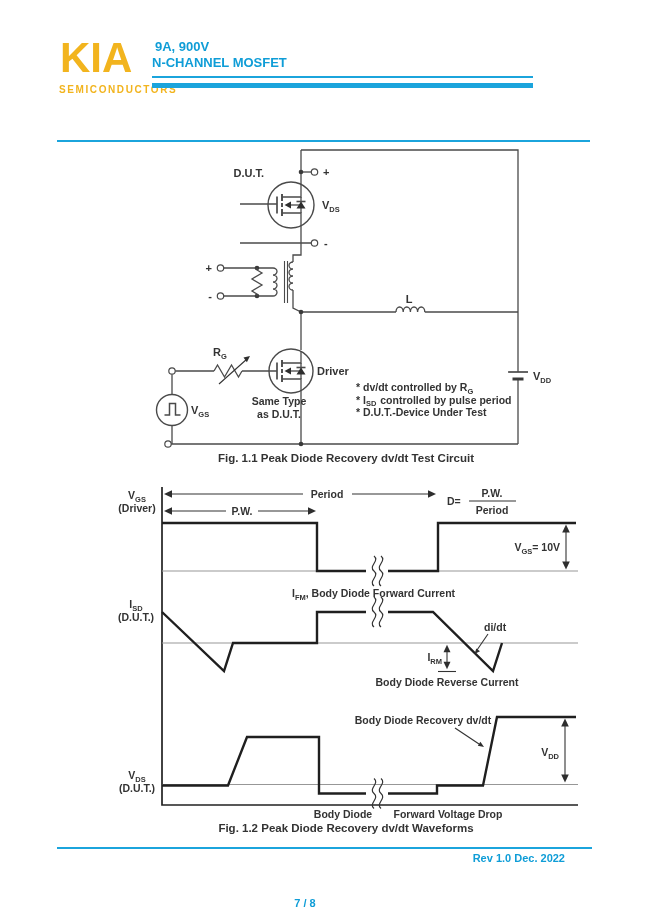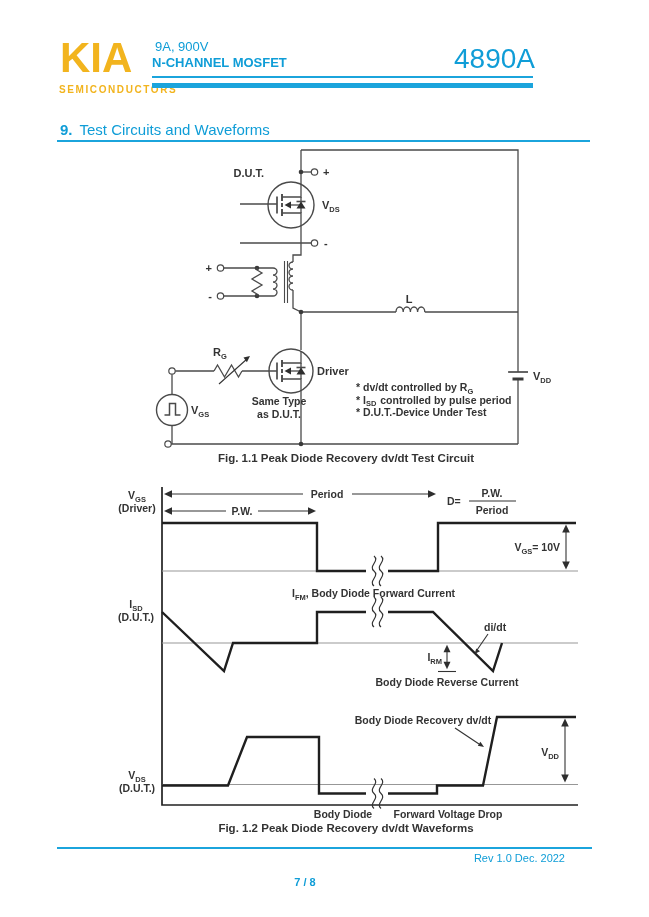--- a/index.html
+++ b/index.html
@@ -2,32 +2,32 @@
 <html><head>
 <meta charset="utf-8">
 <style>
   html,body{margin:0;padding:0;background:#e8e8e8;}
   .page{position:relative;width:649px;height:917px;background:#ffffff;overflow:hidden;
         font-family:"Liberation Sans",sans-serif;}
   .abs{position:absolute;}
   .accent{color:#0f9dd7;}
   .logo{left:60px;top:37px;font-size:42px;line-height:1;font-weight:800;color:#f2b41e;letter-spacing:0px;}
   .logo-sub{left:59px;top:84px;font-size:10px;font-weight:700;letter-spacing:1.6px;color:#f2b41e;}
-  .rating{left:155px;top:39px;font-size:13px;font-weight:400;}
+  .rating{left:155px;top:39px;font-size:13px;font-weight:700;}
   .devtype{left:152px;top:55px;font-size:13px;font-weight:700;}
   .part{left:440px;top:43px;width:95px;text-align:right;font-size:28px;font-weight:400;}
   .rule-thin{left:152px;top:76px;width:381px;height:1.6px;background:#1ba4dc;}
   .rule-thick{left:152px;top:83px;width:381px;height:4.6px;background:#1ba4dc;}
   .heading{left:60px;top:121px;font-size:15px;}
   .heading .num{font-weight:700;}
   .heading .ttl{font-weight:400;margin-left:7px;}
   .heading-rule{left:57px;top:140px;width:533px;height:1.5px;background:#1ba4dc;}
   .footer-rule{left:57px;top:847px;width:535px;height:1.5px;background:#1ba4dc;}
-  .footer-page{left:250px;top:876px;width:110px;text-align:center;font-size:11px;font-weight:700;}
-  .footer-rev{left:430px;top:852px;width:135px;text-align:right;font-size:11px;font-weight:400;}
+  .footer-page{left:250px;top:897px;width:110px;text-align:center;font-size:11px;font-weight:700;}
+  .footer-rev{left:430px;top:852px;width:135px;text-align:right;font-size:11px;font-weight:700;}
   svg.art{position:absolute;left:0;top:0;width:649px;height:917px;}
   svg text{font-family:"Liberation Sans",sans-serif;fill:#333;font-weight:600;font-size:10.5px;}
   svg .t11{font-size:11px;}
   svg .sub{font-size:7.5px;}
   svg .cap{font-size:11.5px;font-weight:600;}
   .wire{stroke:#4a4a4a;stroke-width:1.3;fill:none;}
   .term{stroke:#4a4a4a;stroke-width:1.2;fill:#fff;}
   .dot{fill:#3a3a3a;}
   .fillk{fill:#2e2e2e;stroke:none;}
   .plate{stroke:#3a3a3a;stroke-width:3;fill:none;}
@@ -39,27 +39,23 @@
 </style>
 </head>
 <body>
 
 <div class="page">
 
   <div class="abs logo accent" style="color:#f2b41e">KIA</div>
   <div class="abs logo-sub">SEMICONDUCTORS</div>
   <div class="abs rating accent">9A, 900V</div>
   <div class="abs devtype accent">N-CHANNEL MOSFET</div>
-  <div class="abs part accent">4890A</div>
   <div class="abs rule-thin"></div>
   <div class="abs rule-thick"></div>
 
-  <div class="abs heading accent">
-    <span class="num">9.</span><span class="ttl">Test Circuits and Waveforms</span>
-  </div>
   <div class="abs heading-rule"></div>
 
   <svg class="art" viewBox="0 0 649 917">
 
     <g>
       <g>
         <path class="wire" d="M301,150 H518 V372"></path>
         <path class="wire" d="M518,379 V444"></path>
         <path class="wire" d="M171,444 H518"></path>
         <path class="wire" d="M301,150 V184"></path>

